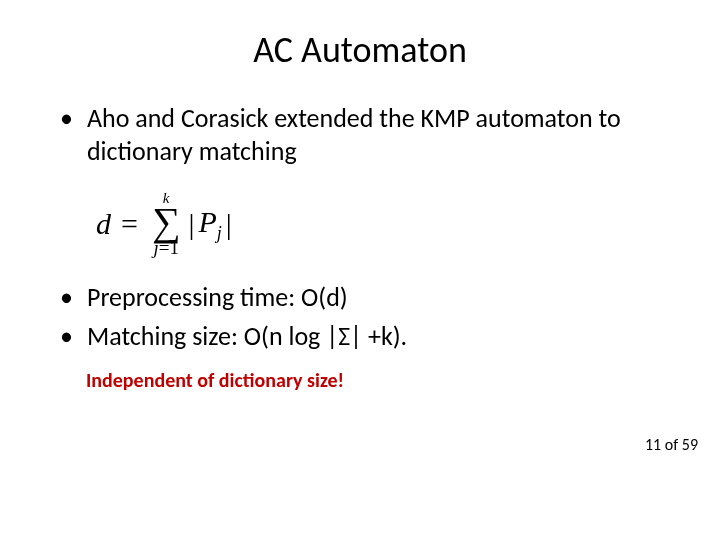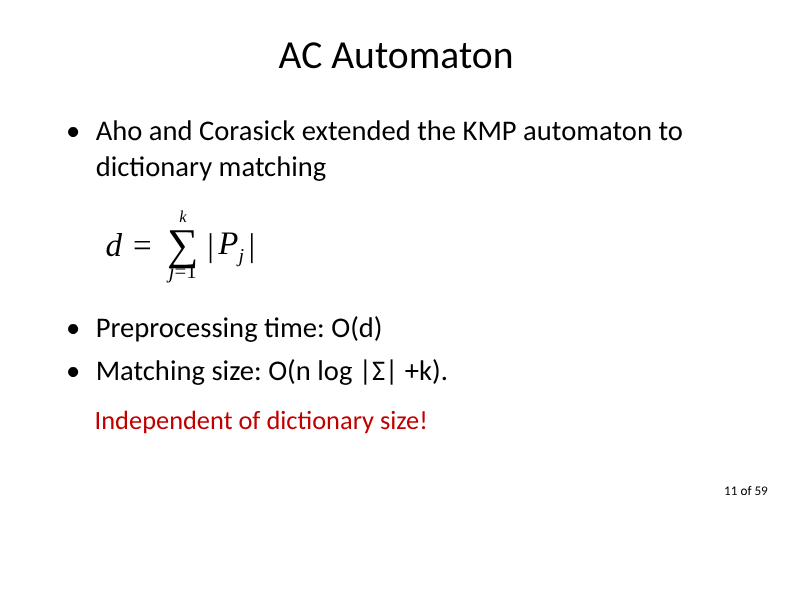--- a/index.html
+++ b/index.html
@@ -14,22 +14,22 @@
   .formula { display: inline-flex; align-items: center; font-family: "Times New Roman", serif; font-style: italic; font-size: 30px; }
   .formula .eq { font-style: normal; margin: 0 10px; }
   .sigma { display: inline-flex; flex-direction: column; align-items: center; line-height: 1; margin: 0 4px; }
   .sigma .top { font-size: 15px; font-style: italic; }
   .sigma .sym { font-size: 40px; font-style: normal; line-height: 0.8; }
   .sigma .bot { font-size: 19px; font-style: italic; }
   .sigma .bot .one { font-style: normal; }
   .abs { font-style: normal; margin: 0 4px; }
   .sub { font-size: 18px; vertical-align: sub; font-style: italic; }
   .italic { }
-  .note { color: #c00000; font-size: 24px; margin-left: 26px; margin-top: 16px; }
-  .pagenum { position: absolute; right: 22px; bottom: 18px; font-size: 12px; }
+  .note { color: #c00000; font-size: 20px; margin-left: 26px; margin-top: 16px; font-weight: bold; }
+  .pagenum { position: absolute; right: 22px; bottom: 18px; font-size: 16px; }
 </style>
 </head>
 <body>
 
 <div class="slide">
 
   <div class="title">AC Automaton</div>
 
   <div class="body">
 

